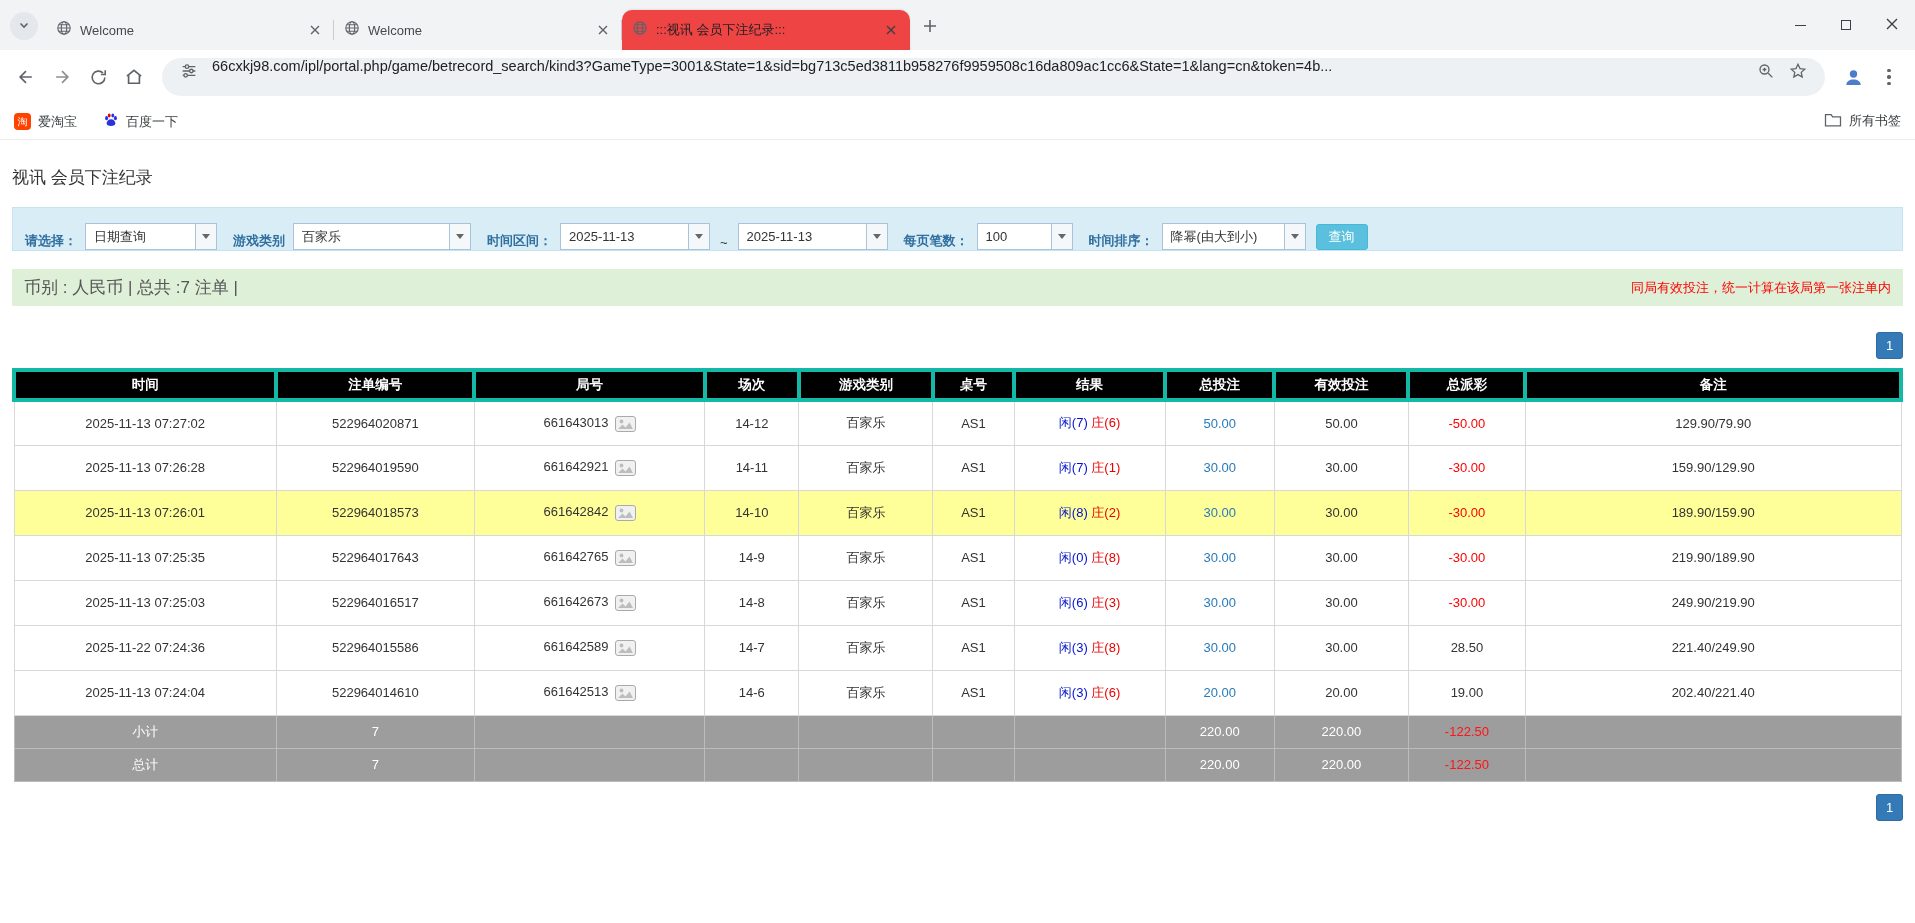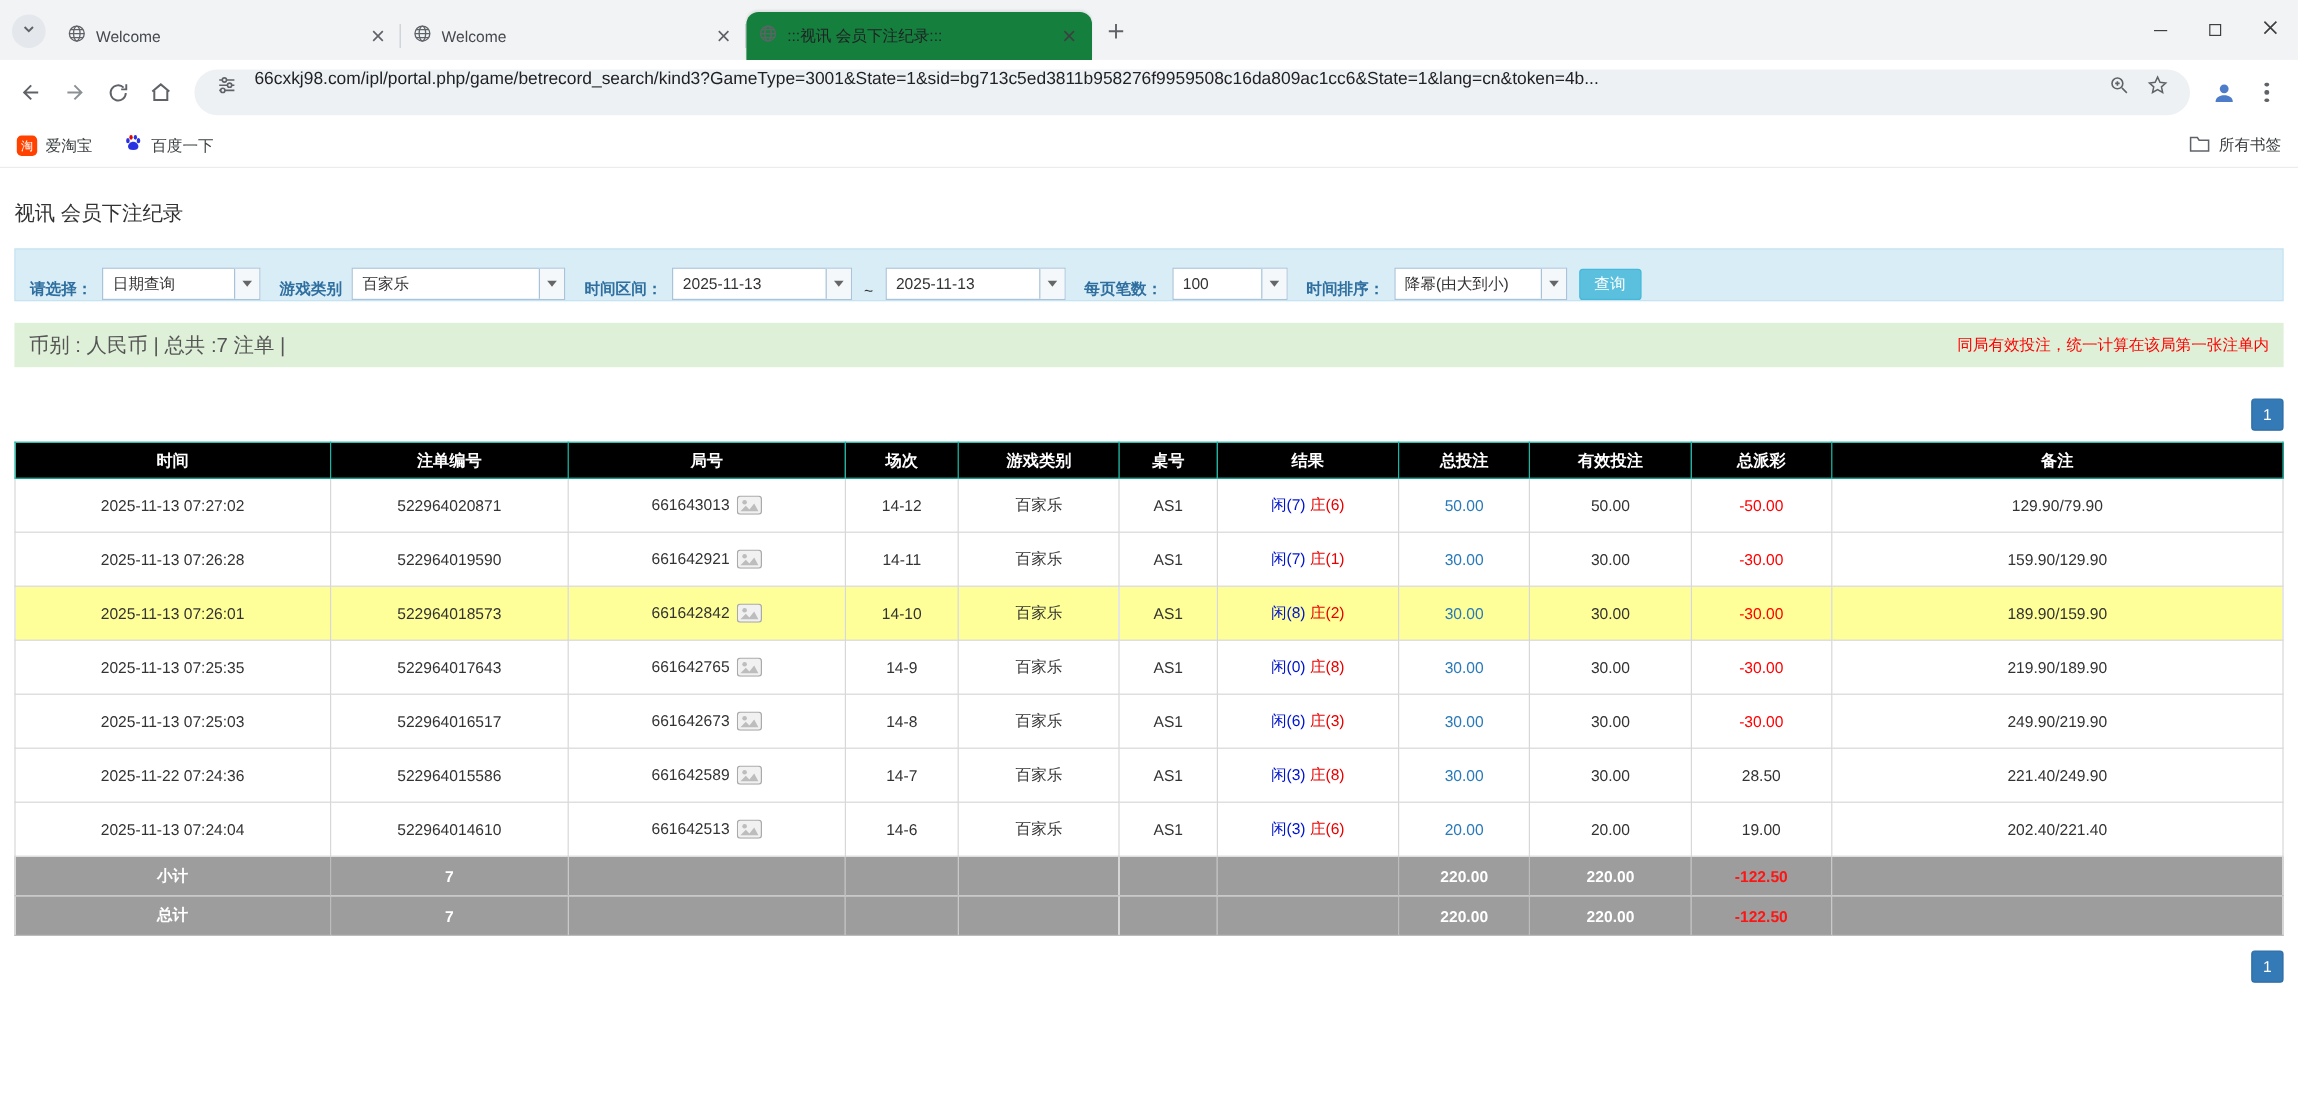--- a/index.html
+++ b/index.html
@@ -4,21 +4,21 @@
 <style>
   *{box-sizing:border-box;margin:0;padding:0}
   html,body{width:1915px;height:923px}
   body{font-family:"Liberation Sans","DejaVu Sans",sans-serif;background:#fff;overflow:hidden;color:#333}
 
   
   .tabbar{height:50px;background:#f2f3f5;display:flex;align-items:flex-end;position:relative}
   .tab-search{width:28px;height:28px;border-radius:50%;background:#e4e7eb;display:flex;align-items:center;justify-content:center;margin:0 8px 10px 10px;cursor:pointer}
   .tab{width:288px;height:40px;display:flex;align-items:center;padding:0 10px;position:relative;cursor:pointer}
   .tab .sep{position:absolute;right:0;top:10px;height:20px;width:1px;background:#c9ccd1}
-  .tab.active{background:#15803d;border-radius:10px 10px 0 0;box-shadow:0 -1px 2px rgba(0,0,0,.08)}
+  .tab.active{background:#ef4444;border-radius:10px 10px 0 0;box-shadow:0 -1px 2px rgba(0,0,0,.08)}
   .tab-title{flex:1;font-size:13px;color:#45494e;white-space:nowrap;overflow:hidden;text-overflow:ellipsis;margin-left:8px}
   .tab.active .tab-title{color:#202124}
   .tab-close{width:18px;height:18px;border-radius:50%;display:flex;align-items:center;justify-content:center;cursor:pointer}
   .newtab-btn{width:28px;height:28px;margin:0 0 8px 6px;display:flex;align-items:center;justify-content:center;border-radius:50%;cursor:pointer}
   .win-controls{position:absolute;top:0;right:0;height:50px;display:flex;align-items:center}
   .win-btn{width:46px;height:50px;display:flex;align-items:center;justify-content:center;cursor:pointer}
   .win-min-glyph{display:block;width:11px;height:0;border-top:1.4px solid #3c4043}
   .win-max-glyph{display:block;width:10px;height:10px;border:1.4px solid #3c4043}
 
   .navbar{height:54px;background:#fff;display:flex;align-items:center;padding:0 8px}
@@ -51,29 +51,29 @@
 
   .summarybar{background:#dff0d8;height:37px;margin-top:18px;display:flex;align-items:center;justify-content:space-between;padding:0 12px}
   .summary-left{font-size:17px;color:#555}
   .summary-right{font-size:13px;color:#f00}
 
   .pagination{display:flex;justify-content:flex-end;margin-top:26px;margin-bottom:9px}
   .pagination.bottom{margin-top:12px;margin-bottom:0}
   .page-btn{min-width:27px;height:27px;background:#337ab7;border:1px solid #2e6da4;border-radius:3px;color:#fff;font-size:13px;display:flex;align-items:center;justify-content:center;cursor:pointer}
 
   table.bet{width:100%;border-collapse:collapse;table-layout:fixed}
-  table.bet th{background:#000;color:#fff;font-size:13.5px;font-weight:bold;height:30px;border:1px solid #14b8a6;text-align:center}
+  table.bet th{background:#000;color:#fff;font-size:13.5px;font-weight:bold;height:30px;border:4px solid #14b8a6;text-align:center}
   table.bet td{font-size:13px;color:#333;border:1px solid #d8d8d8;text-align:center;height:45px;background:#fff;overflow:hidden;white-space:nowrap}
   table.bet tr.highlight td{background:#ffff99}
   table.bet td.link{color:#2a7ab9;cursor:pointer}
   table.bet td.neg{color:#f00}
   .res-p{color:#0013cc}
   .res-b{color:#e60000}
   .round-icon{display:inline-flex;vertical-align:middle;margin-left:6px;cursor:pointer}
-  table.bet tr.foot td{background:#9d9d9d;color:#fff;height:33px;border-color:#bcbcbc;font-weight:bold}
+  table.bet tr.foot td{background:#9d9d9d;color:#fff;height:33px;border-color:#bcbcbc;font-weight:normal}
   table.bet tr.foot td.neg{color:#ff1414}
 
   col.c-time{width:13.9%} col.c-bet{width:10.5%} col.c-round{width:12.2%}
   col.c-sess{width:5%} col.c-game{width:7.1%} col.c-table{width:4.3%}
   col.c-res{width:8%} col.c-tb{width:5.8%} col.c-vb{width:7.1%}
   col.c-pay{width:6.2%} col.c-note{width:19.9%}
 </style>
 </head>
 <body>
 

